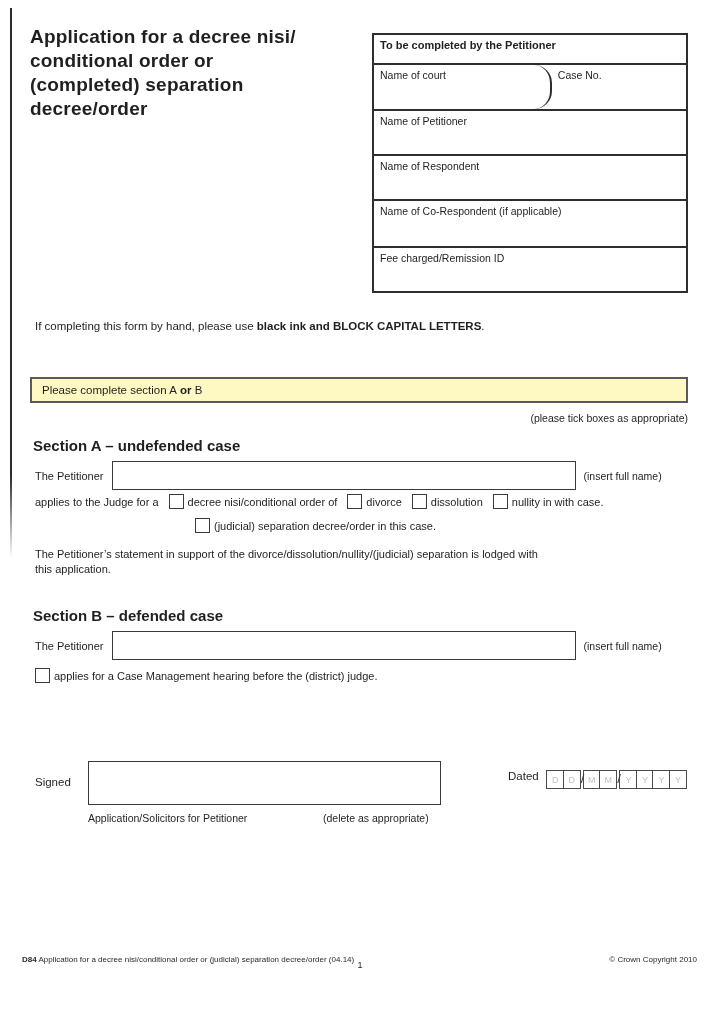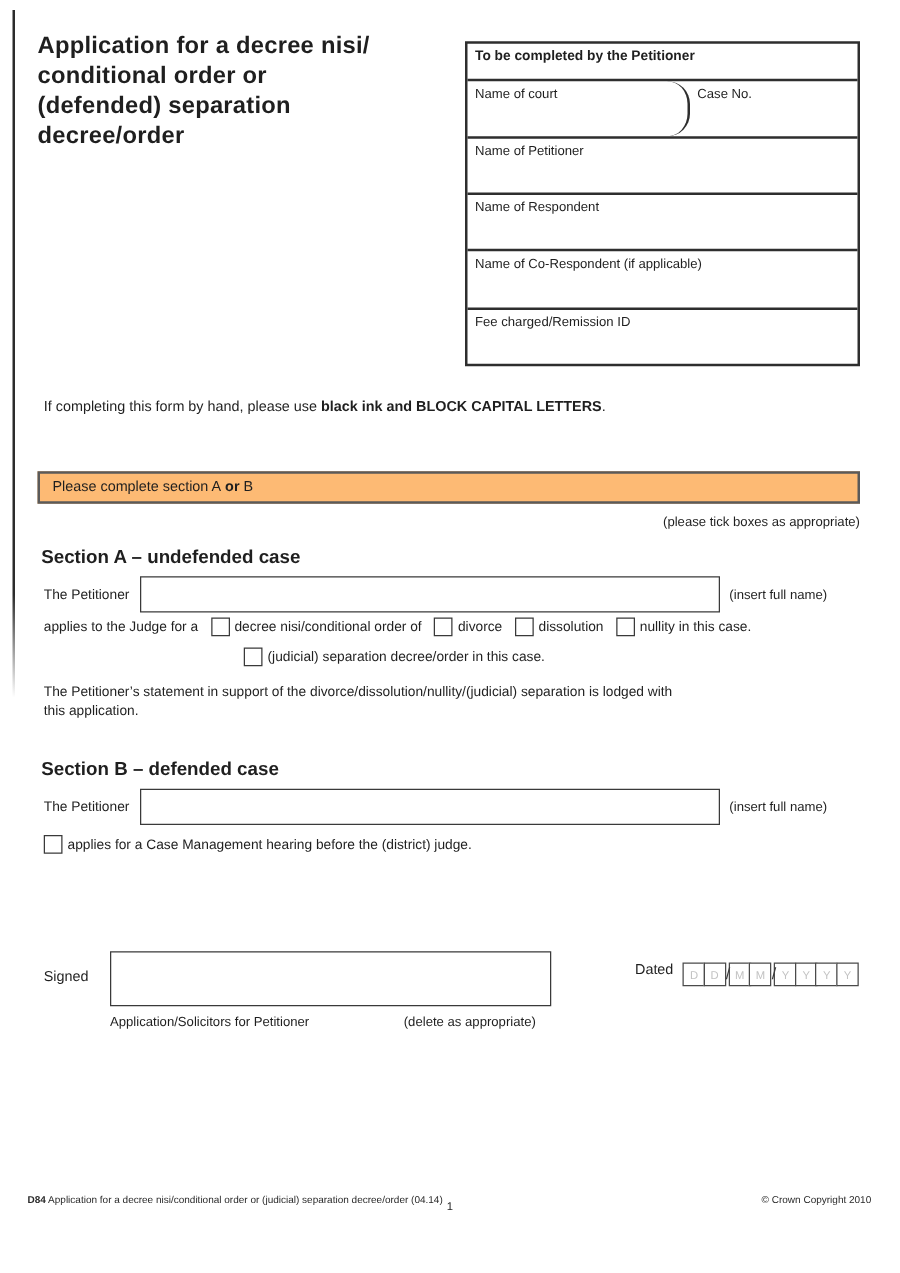--- a/index.html
+++ b/index.html
@@ -21,21 +21,21 @@
   .pbox .row .lbl{padding:4px 6px;}
   .split{display:flex;}
   .split .cell-l{width:57%;border-right:2px solid #2e2e2e;box-sizing:border-box;border-radius:18px;}
   .split .cell-r{flex:1;}
   .h46{height:46px;}.h45{height:45px;}.h47{height:47px;}
   
   .handnote{position:absolute;left:35px;top:320px;font-size:11.5px;}
   .handnote b{font-weight:bold;}
   
   .graybar{position:absolute;left:30px;top:377px;width:658px;height:26px;
-    background:#fdba74;border:2px solid #5a5a5a;box-sizing:border-box;
+    background:#fef9c3;border:2px solid #5a5a5a;box-sizing:border-box;
     font-size:11.5px;display:flex;align-items:center;padding-left:10px;}
   .ticknote{position:absolute;right:32px;top:412px;font-size:10.5px;}
   
   .sechead{position:absolute;left:33px;font-size:15px;font-weight:bold;}
   .fieldrow{position:absolute;left:35px;display:flex;align-items:center;font-size:11px;}
   .namebox{border:1.5px solid #3a3a3a;background:#fff;width:462px;height:27px;margin:0 7px 0 9px;}
   .smallnote{font-size:10.5px;white-space:nowrap;}
   .cbline{position:absolute;font-size:11px;display:flex;align-items:center;white-space:nowrap;}
   .cb{display:inline-block;width:13px;height:13px;border:1.5px solid #3a3a3a;
     background:#fff;margin:0 4px 0 10px;flex:0 0 auto;box-sizing:content-box;}
@@ -63,21 +63,21 @@
 </head>
 <body>
 
 <div class="page">
 
   <div class="scan-line"></div>
 
   <div class="title">
     <div>Application for a decree nisi/</div>
     <div>conditional order or</div>
-    <div>(defended) separation</div>
+    <div>(completed) separation</div>
     <div>decree/order</div>
   </div>
 
   <div class="pbox">
     <div class="hdr">To be completed by the Petitioner</div>
     <div class="row split h46">
       <div class="cell-l">
         <div class="lbl">Name of court</div>
       </div>
       <div class="cell-r">
@@ -114,21 +114,21 @@
 
   <div class="cbline" style="left:35px;top:494px;align-items:center;">
     <span>applies to the Judge for a</span>
     <span class="cb"></span>
     <span>decree nisi/conditional order of</span>
     <span class="cb"></span>
     <span>divorce</span>
     <span class="cb"></span>
     <span>dissolution</span>
     <span class="cb"></span>
-    <span>nullity in this case.</span>
+    <span>nullity in with case.</span>
   </div>
 
   <div class="cbline" style="left:195px;top:518px;">
     <span class="cb first"></span>
     <span>(judicial) separation decree/order in this case.</span>
   </div>
 
   <div class="para" style="top:547px;">
     <div>The Petitioner’s statement in support of the divorce/dissolution/nullity/(judicial) separation is lodged with</div>
     <div>this application.</div>

